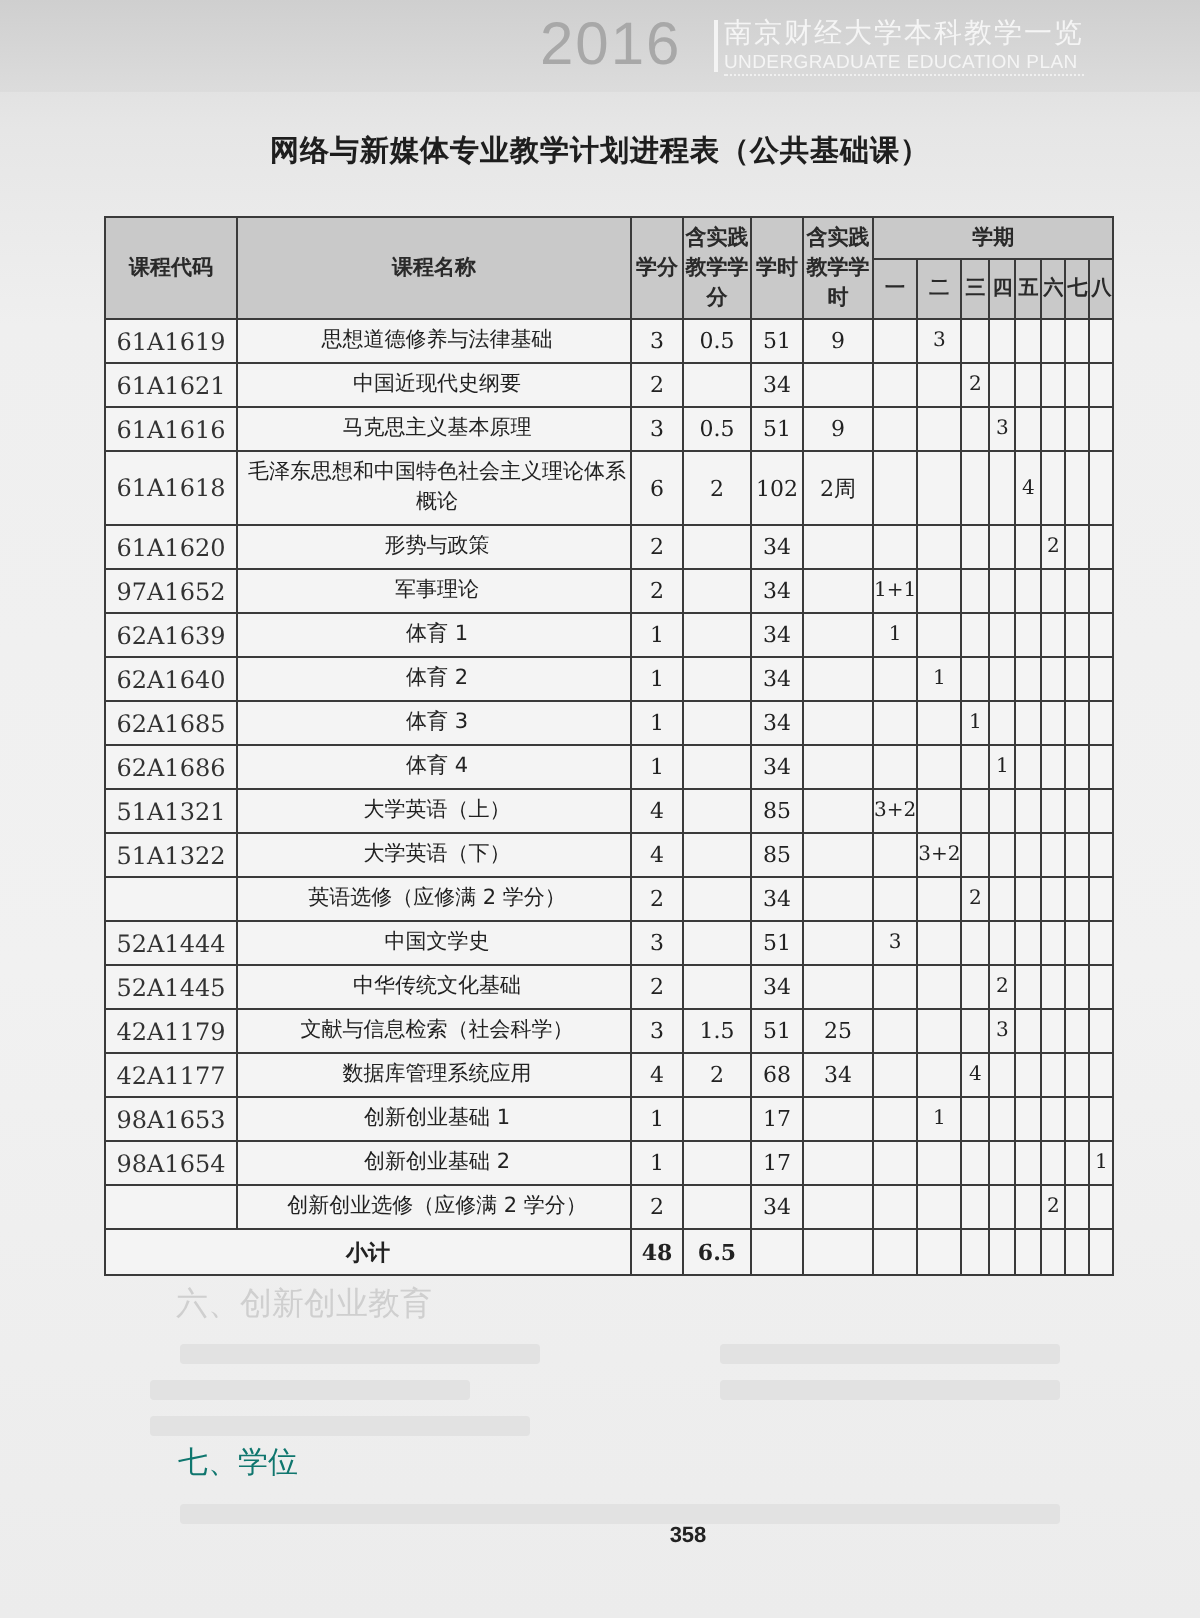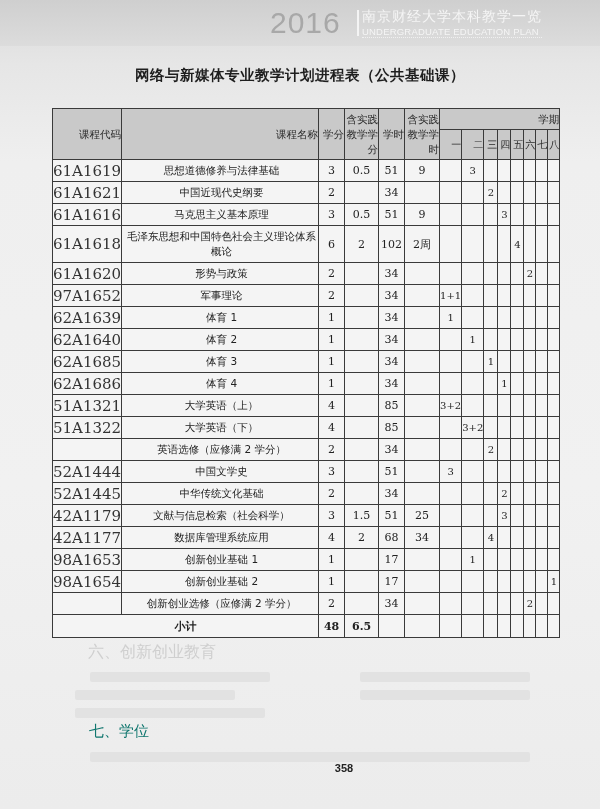--- a/index.html
+++ b/index.html
@@ -46,27 +46,26 @@
   table.plan {
     position: absolute; left: 52px; top: 108px;
     border-collapse: collapse; table-layout: fixed;
     font-size: 11px; background: #f4f4f4;
   }
   table.plan td, table.plan th {
     border: 1px solid #3a3a3a; padding: 0; text-align: center; vertical-align: middle;
     overflow: hidden; white-space: nowrap;
   }
   table.plan th {
-    background: #c9c9c9; font-family: "DejaVu Sans", sans-serif; font-weight: normal; font-size: 10.5px; color: #2a2a2a;
+    background: #c9c9c9; font-family: "DejaVu Sans", sans-serif; font-weight: bold; font-size: 10.5px; color: #2a2a2a;
     line-height: 15px;
-    text-align: right;
   }
   table.plan th.wrap { white-space: normal; }
   table.plan td.name { text-align: center; padding-left: 3px; white-space: normal; line-height: 15px; font-family: "DejaVu Sans", sans-serif; font-size: 10.5px;}
-  table.plan td.code { font-size: 15px; color: #333; }
+  table.plan td.code { font-size: 12px; color: #333; }
   table.plan td.sem { font-size: 10px; }
   tr.r1 td { height: 21px; }
   tr.r2 td { height: 36px; }
   tr.subtotal td { height: 22px; font-weight: bold; }
   .section-ghost { position: absolute; left: 88px; top: 642px; font-size: 16px; color: #cfcfcf; font-family: "DejaVu Sans", sans-serif; }
   .section-ghost2 { position: absolute; left: 72px; top: 722px; font-size: 15px; color: #0f766e; font-family: "DejaVu Sans", sans-serif; margin-left: 17px; }
   .ghost-line { position: absolute; height: 10px; background: #e2e2e2; border-radius: 2px; }
   .page-num {
     position: absolute; left: 0; width: 600px; text-align: center; top: 762px;
     font-family: "Liberation Sans", sans-serif; font-size: 11px; font-weight: bold; color: #222; margin-left: 44px;

